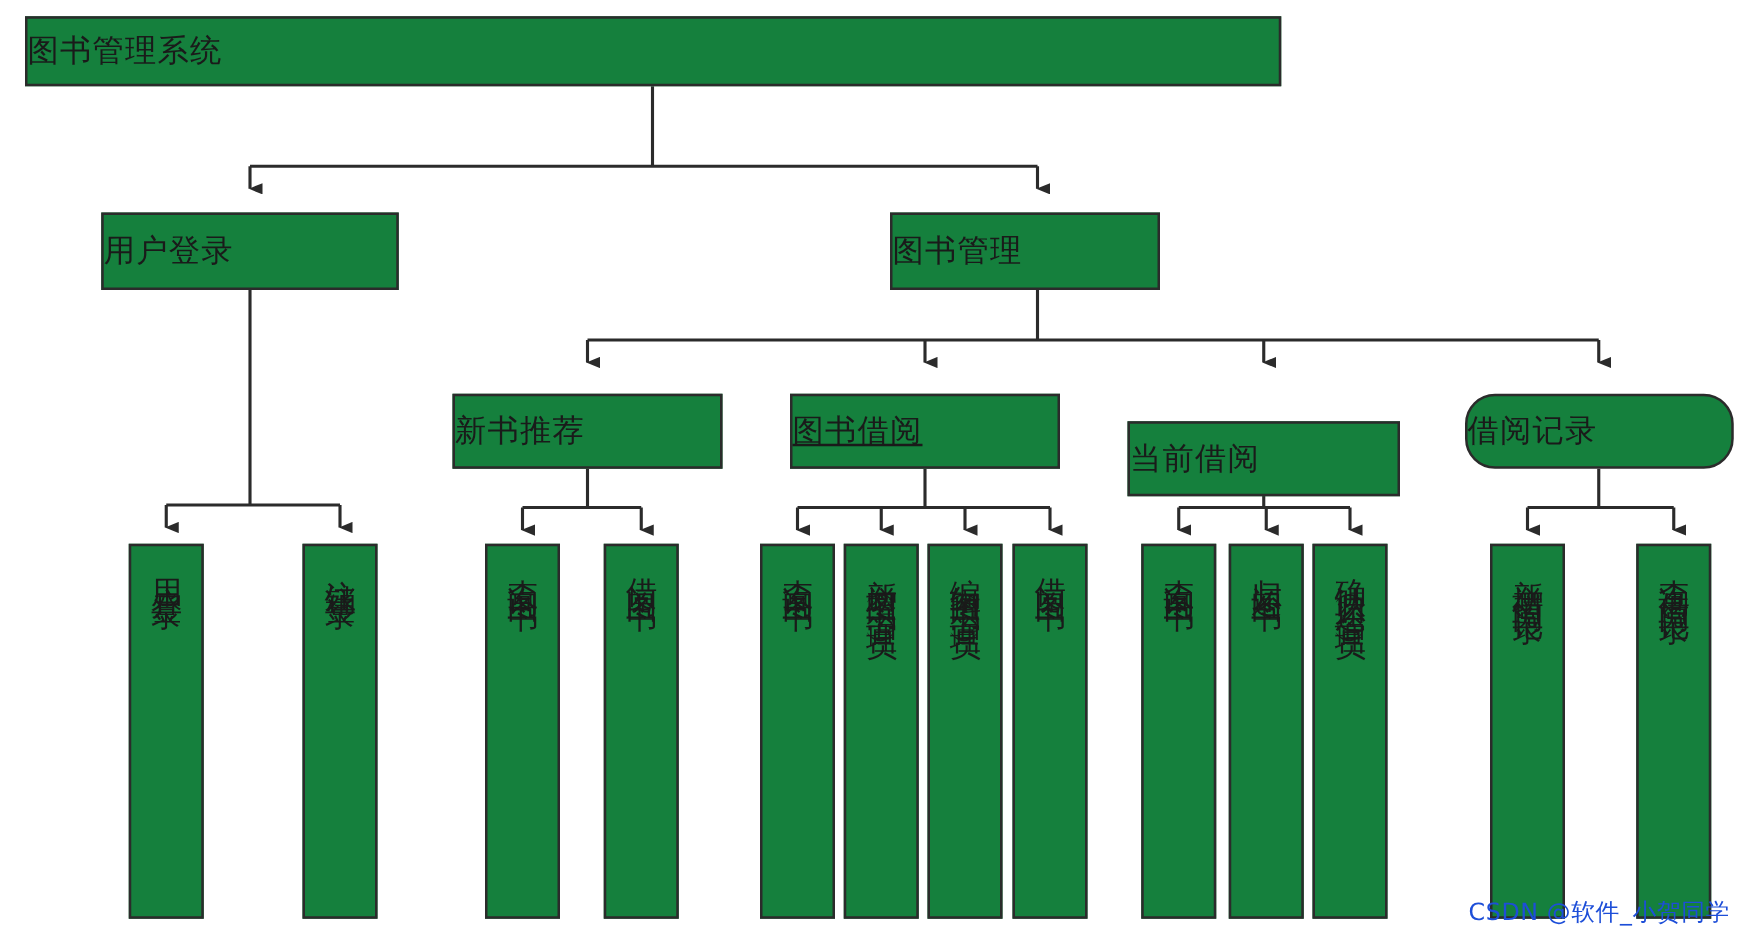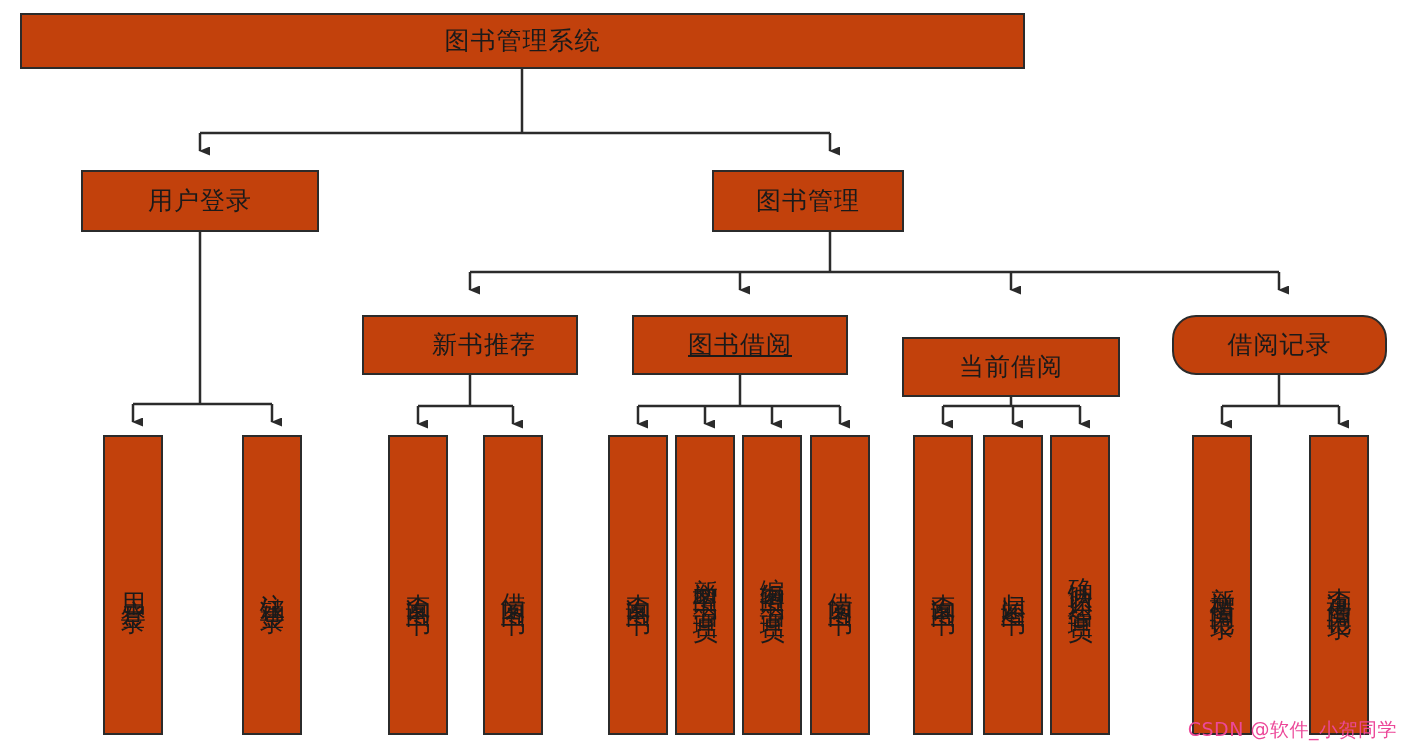--- a/index.html
+++ b/index.html
@@ -25,24 +25,23 @@
     left: 0;
     top: 0;
     width: 1405px;
     height: 747px;
     pointer-events: none;
   }
   .node {
     position: absolute;
     box-sizing: border-box;
     border: 2px solid #2b2b2b;
-    background: #c2410c;
+    background: #15803d;
     display: flex;
     align-items: center;
-    justify-content: center;
     color: #1a1a1a;
     z-index: 2;
   }
   .node.horiz {
     font-size: 25px;
     letter-spacing: 1px;
     line-height: 1.1;
   }
   .node.vert {
     writing-mode: vertical-rl;
@@ -51,24 +50,24 @@
     letter-spacing: 6px;
     line-height: 1.1;
     padding: 6px 0;
   }
   .node-label {
     display: block;
     white-space: nowrap;
   }
   #watermark {
     position: absolute;
-    right: 8px;
+    right: 21px;
     bottom: 4px;
     font-size: 19px;
-    color: #ec4899;
+    color: #1d4ed8;
     letter-spacing: 0.5px;
     z-index: 5;
     white-space: nowrap;
   }
 </style>
 </head>
 <body>
 
 <div id="diagram">
 
@@ -116,26 +115,26 @@
   </svg>
 
   <div class="node horiz" id="node-root" style="left: 20px; top: 13px; width: 1005px; height: 56px;">
     <span class="node-label">图书管理系统</span>
   </div>
 
   <div id="level2-container">
       <div class="node horiz" style="left: 81px; top: 170px; width: 238px; height: 62px;">
         <span class="node-label">用户登录</span>
       </div>
-      <div class="node horiz" style="left: 712px; top: 170px; width: 192px; height: 62px;">
+      <div class="node horiz" style="left: 712px; top: 170px; width: 216px; height: 62px;">
         <span class="node-label">图书管理</span>
       </div>
     </div>
   <div id="level3-container">
-      <div class="node horiz" style="left: 362px; top: 315px; width: 216px; height: 60px; padding-left: 28px;">
+      <div class="node horiz" style="left: 362px; top: 315px; width: 216px; height: 60px;">
         <span class="node-label">新书推荐</span>
       </div>
       <div class="node horiz" style="left: 632px; top: 315px; width: 216px; height: 60px; text-decoration: underline;">
         <span class="node-label">图书借阅</span>
       </div>
       <div class="node horiz" style="left: 902px; top: 315px; width: 218px; height: 60px; margin-top: 22px;">
         <span class="node-label">当前借阅</span>
       </div>
       <div class="node horiz" style="left: 1172px; top: 315px; width: 215px; height: 60px; border-radius: 24px;">
         <span class="node-label">借阅记录</span>

